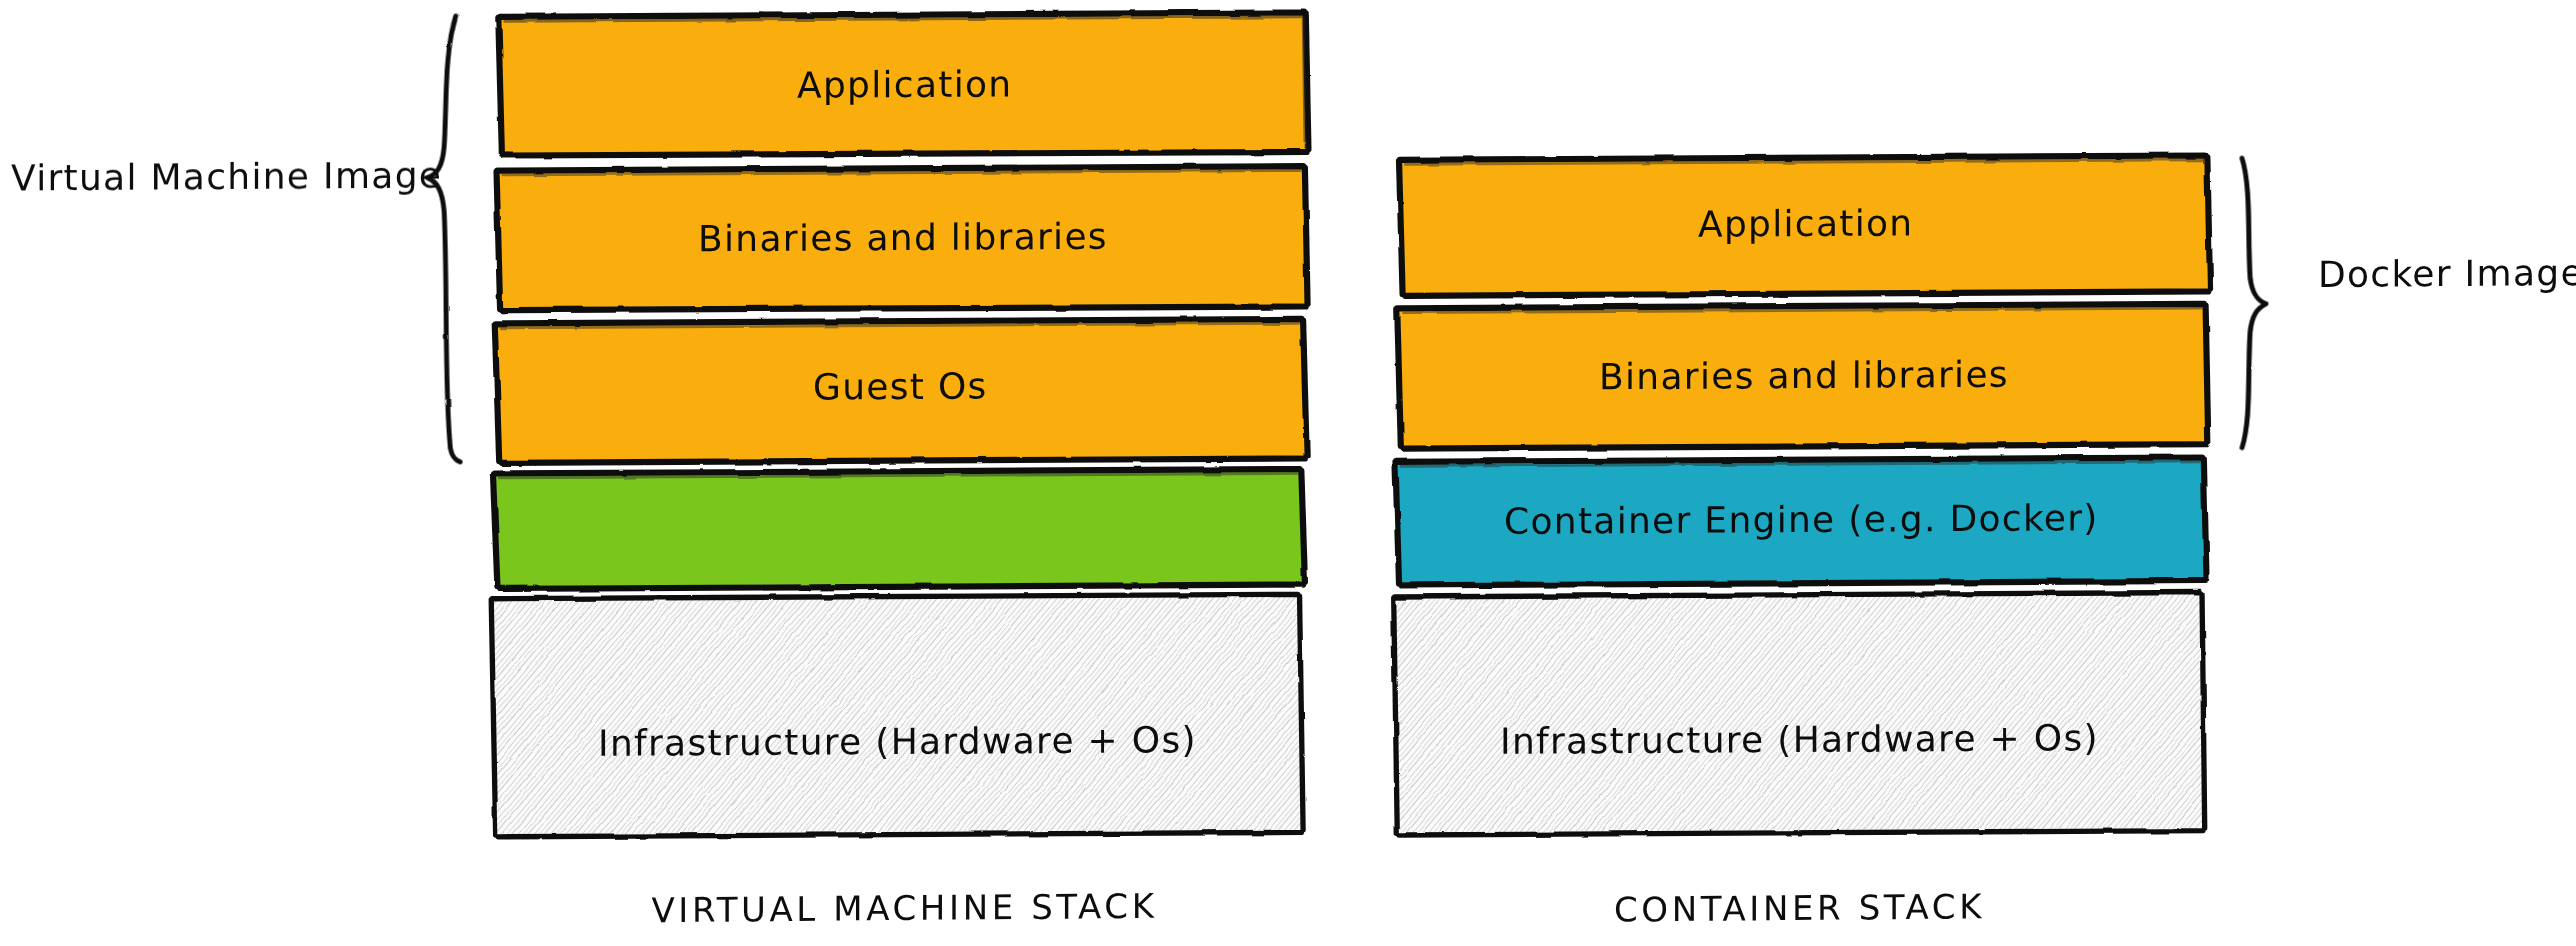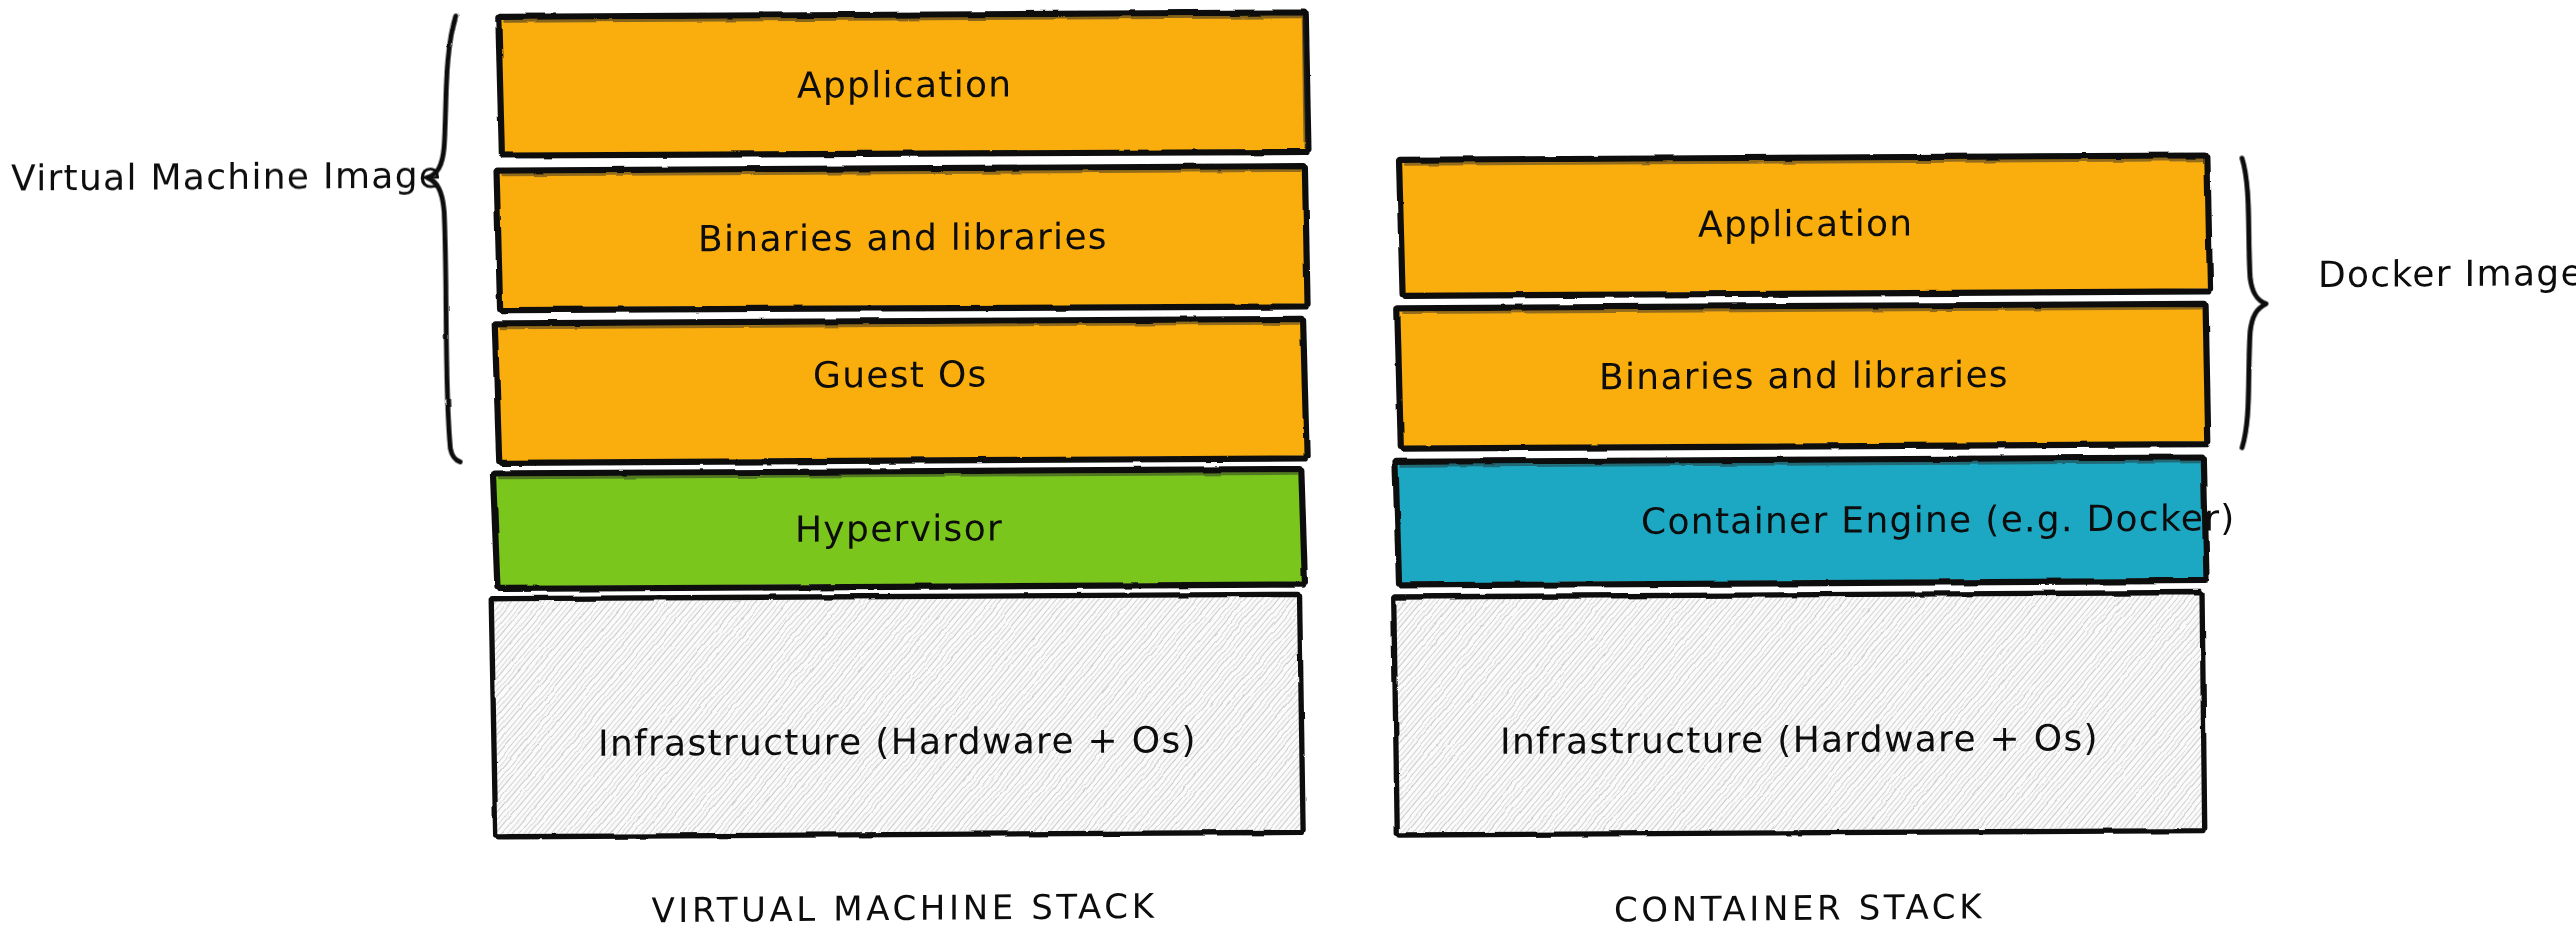--- a/index.html
+++ b/index.html
@@ -156,41 +156,38 @@
   </svg>
 
   <div class="layer-box" style="left:501px; top:15px; width:807px; height:139px;">
     <span class="layer-label">Application</span>
   </div>
 
   <div class="layer-box" style="left:499px; top:167px; width:807px; height:140px;">
     <span class="layer-label">Binaries and libraries</span>
   </div>
 
-  <div class="layer-box" style="left:497px; top:304px; width:807px; height:140px;">
+  <div class="layer-box" style="left:497px; top:316px; width:807px; height:140px;">
     <span class="layer-label">Guest Os</span>
   </div>
 
-  <div class="layer-box" style="left:496px; top:470px; width:807px; height:116px;">
-    <span class="layer-label">Hypervisor</span>
-  </div>
 
   <div class="layer-box" style="left:494px; top:595px; width:807px; height:238px; justify-content:center; align-items:center;">
     <span class="layer-label" style="margin-top:55px;">Infrastructure (Hardware + Os)</span>
   </div>
 
   <div class="layer-box" style="left:1402px; top:156px; width:807px; height:135px;">
     <span class="layer-label">Application</span>
   </div>
 
   <div class="layer-box" style="left:1400px; top:305px; width:807px; height:140px;">
     <span class="layer-label">Binaries and libraries</span>
   </div>
 
-  <div class="layer-box" style="left:1429px; top:458px; width:807px; height:123px;justify-content:flex-end;">
+  <div class="layer-box" style="left:1398px; top:458px; width:807px; height:123px;">
     <span class="layer-label">Container Engine (e.g. Docker)</span>
   </div>
 
   <div class="layer-box" style="left:1396px; top:593px; width:807px; height:238px;">
     <span class="layer-label" style="margin-top:55px;">Infrastructure (Hardware + Os)</span>
   </div>
 
   <div class="brace-label" style="left:10.7px; top:156px;">
     <span>Virtual Machine Image</span>
   </div>

